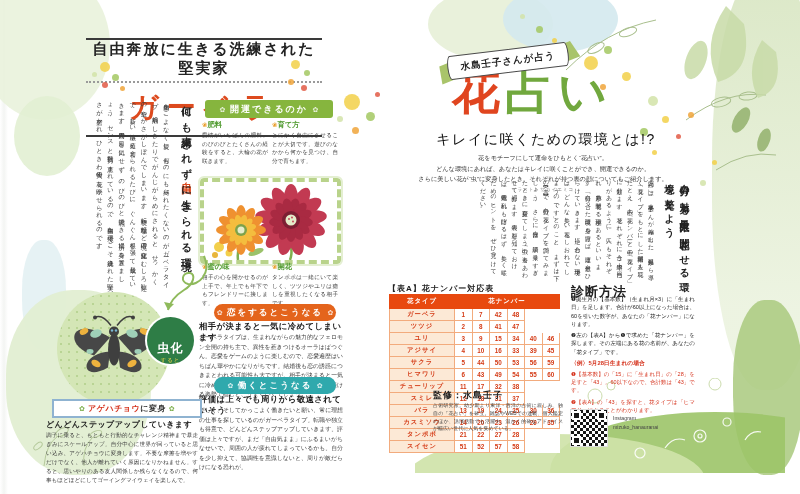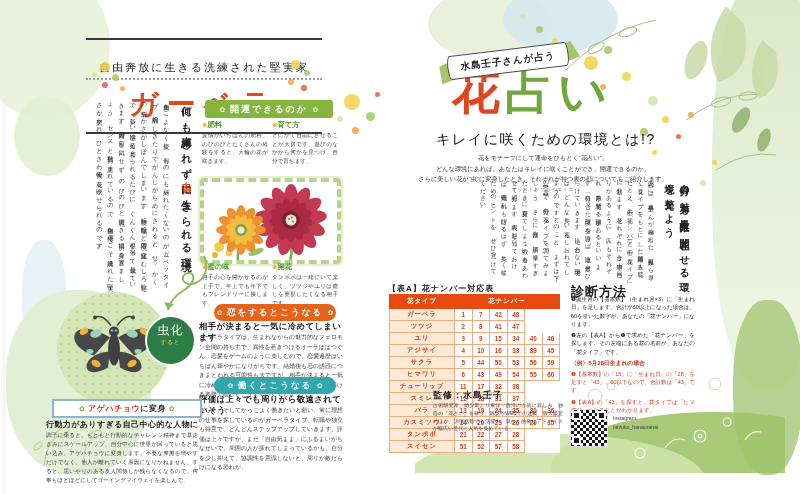--- a/index.html
+++ b/index.html
@@ -3,21 +3,21 @@
 <meta charset="utf-8">
 <style>
   html,body{margin:0;padding:0;background:#fff;}
   #stage{position:relative;width:800px;height:494px;background:#fff;overflow:hidden;
          font-family:"Liberation Sans","DejaVu Sans",sans-serif;color:#222;}
   .abs{position:absolute;}
   .blob{position:absolute;border-radius:50%;pointer-events:none;}
   .dot{position:absolute;border-radius:50%;pointer-events:none;}
   
   .hd-box{left:86px;top:38px;width:236px;border-top:2px solid #3a3a3a;border-bottom:2px solid #3a3a3a;text-align:center;background:transparent;}
-  .hd-sub{font-size:11px;font-weight:normal;letter-spacing:2px;padding:20px 0 3px;color:#222;}
+  .hd-sub{font-size:15px;font-weight:bold;letter-spacing:2px;padding:0 0 3px;color:#222;}
   .hd-dots{border-top:2px dotted #9a9a9a;}
   .hd-title{font-size:29px;font-weight:bold;color:#dd4a1e;letter-spacing:8px;padding:5px 0 7px;}
   
   .vtext{writing-mode:vertical-rl;text-orientation:mixed;}
   .vhead{font-size:10.5px;font-weight:bold;line-height:1.5;letter-spacing:2px;color:#222;margin:0 0 0 6px;}
   .vhead .hl{color:#dd4a1e;}
   .vbody{font-size:6.2px;line-height:1.8;letter-spacing:.6px;color:#3b3b3b;margin:0;}
   
   .banner{position:absolute;color:#fff;font-weight:bold;font-size:9px;letter-spacing:2px;text-align:center;border-radius:3px;padding:2.5px 0;}
   .banner .fl{font-size:7px;opacity:.8;letter-spacing:0;}
@@ -27,21 +27,21 @@
   .mini-head{position:absolute;font-size:8.4px;font-weight:bold;color:#1d1d1d;letter-spacing:.4px;}
   .mini-body{position:absolute;font-size:5.9px;line-height:1.62;color:#3c3c3c;text-align:justify;}
   .bullet{position:absolute;width:66px;}
   .bullet .bl{font-size:7.3px;font-weight:bold;color:#4f9a2e;}
   .bullet .bl .mark{color:#e8991e;font-size:6.5px;}
   .bullet .bt{font-size:5.6px;line-height:1.55;color:#3c3c3c;text-align:justify;margin-top:1px;}
   
   .frame{left:200px;top:178px;width:133px;height:78px;border:4px dashed #b9d38b;outline:2px solid #e4efd2;border-radius:4px;background:#fff;}
   
   .badge{left:147px;top:317px;width:47px;height:47px;border-radius:50%;background:#2e7d46;color:#fff;text-align:center;box-shadow:0 0 0 2px #fff;}
-  .badge .bm{font-size:12px;font-weight:normal;letter-spacing:1px;margin-top:5px;}
+  .badge .bm{font-size:12px;font-weight:bold;letter-spacing:1px;margin-top:23px;}
   .badge .bs{font-size:5.5px;color:#f2d94a;letter-spacing:1px;}
   .tr-banner{left:52px;top:399px;width:146px;border:2px double #8fb3d1;background:#fff;text-align:center;font-size:8px;padding:2px 0;letter-spacing:.5px;}
   .tr-banner .fl{color:#7cae4c;font-size:7px;}
   .tr-banner .rn{color:#d5301a;font-weight:bold;}
   .tr-banner .sf{color:#333;font-weight:bold;}
   
   .ribbon{left:447px;top:49px;width:120px;height:22px;background:#fff;border:1.5px solid #4a4a4a;border-radius:4px/60%;transform:rotate(-7deg);z-index:3;text-align:center;line-height:22px;font-size:9.5px;font-weight:bold;letter-spacing:1px;color:#222;}
   .rib-end{position:absolute;width:24px;height:18px;background:#a9c46a;z-index:2;}
   .title{left:452px;top:60px;font-weight:bold;font-size:48px;letter-spacing:5px;z-index:2;}
   .title .t1{color:#e0451f;}
@@ -295,21 +295,21 @@
   </svg>
   <div class="abs badge">
     <div class="bm">虫化</div>
     <div class="bs">すると</div>
   </div>
   <div class="abs tr-banner">
     <span class="fl">✿</span>
     <span class="rn">アゲハチョウ</span><span class="sf">に変身</span>
     <span class="fl">✿</span>
   </div>
-  <div class="mini-head" style="left:46px;top:419px;width:155px;font-size:8px;">行動力がありすぎる自己中心的な人物に</div>
+  <div class="mini-head" style="left:46px;top:419px;width:155px;font-size:8px;">どんどんステップアップしていきます</div>
   <div class="mini-body" style="left:46px;top:431px;width:152px;font-size:5.6px;">調子に乗ると、もともと行動的なチャレンジ精神まで暴走ぎみにスケールアップ。自分中心に世界が回っていると思い込み、アゲハチョウに変身します。不要な摩擦を増やすだけでなく、他人が離れていく原因になりかねません。すると、思いやりのある友人関係しか残らなくなるので、何事もほどほどにしてゴーイングマイウェイを楽しんで。</div>
 
   <div class="rib-end" style="left:440px;top:62px;transform:rotate(-22deg) skewX(-12deg);"></div>
   <div class="rib-end" style="left:552px;top:44px;transform:rotate(-22deg) skewX(12deg);"></div>
   <div class="abs ribbon">水島壬子さんが占う</div>
 
   <div class="abs title"><span class="t1">花</span><span class="t2">占い</span></div>
   <div class="abs subtitle">キレイに咲くための環境とは!?</div>
 
   <div class="abs intro">

